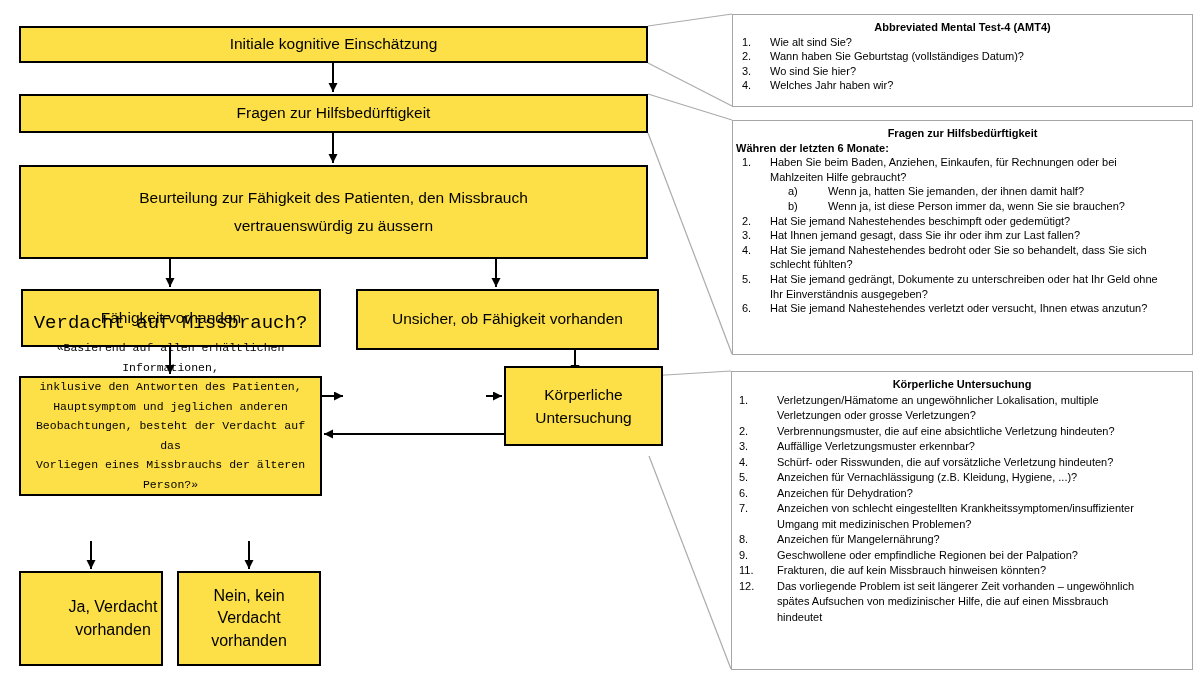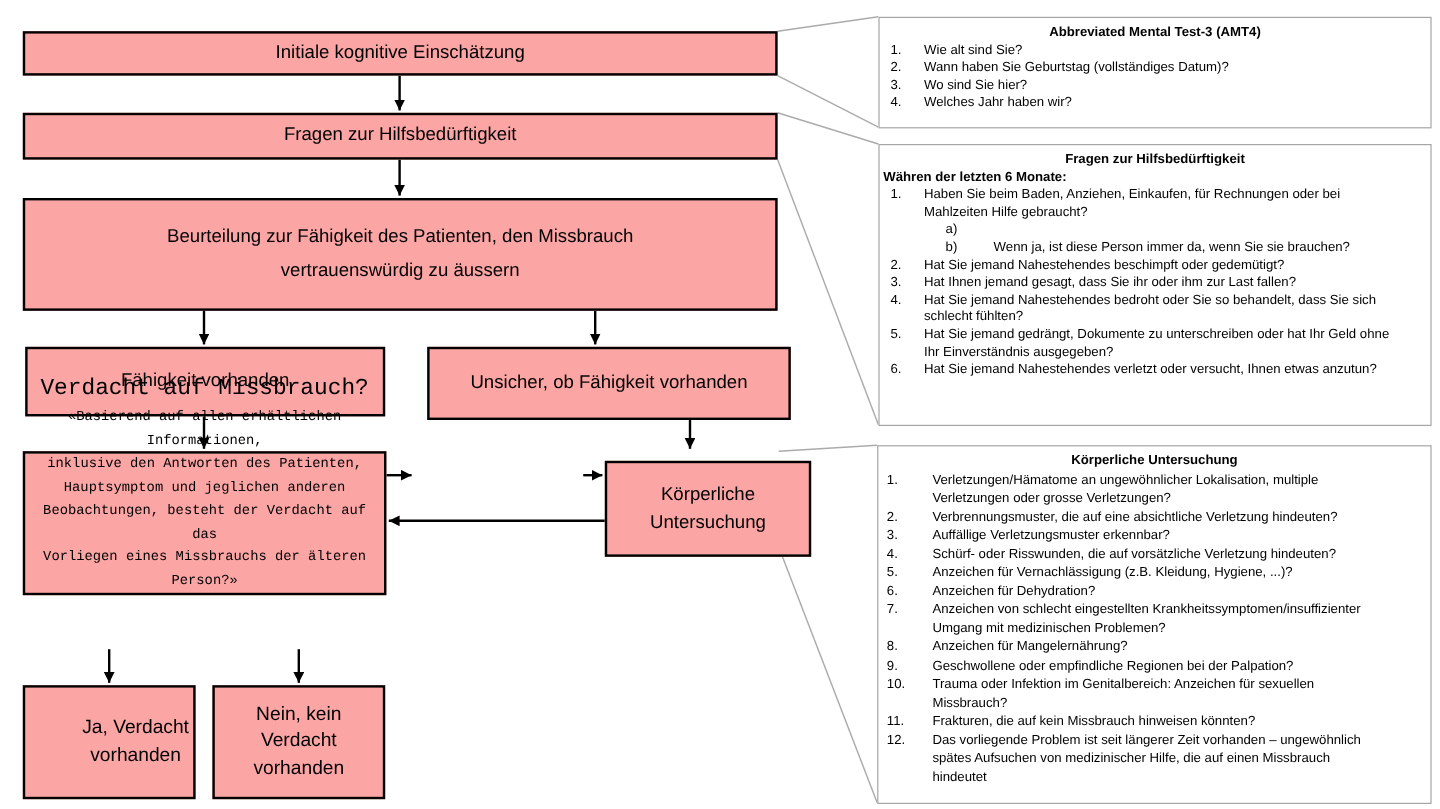--- a/index.html
+++ b/index.html
@@ -1,32 +1,32 @@
 <!DOCTYPE html>
 <html><head>
 <meta charset="utf-8">
 <style>
   html,body{margin:0;padding:0;background:#ffffff;}
   .stage{position:relative;width:1200px;height:674px;background:#ffffff;overflow:hidden;
          font-family:"Liberation Sans",sans-serif;color:#000;}
   svg.connectors{position:absolute;left:0;top:0;width:1200px;height:674px;}
 
   
-  .node{position:absolute;box-sizing:border-box;border:2.5px solid #000;background:#fca5a5;
+  .node{position:absolute;box-sizing:border-box;border:2.5px solid #000;background:#fde047;
         display:flex;align-items:center;justify-content:center;text-align:center;
         font-size:15.5px;line-height:1.45;white-space:pre-line;}
   .n-initial{left:19px;top:26px;width:629px;height:37px;}
   .n-fragen{left:19px;top:94px;width:629px;height:39px;}
   .n-beurteilung{left:19px;top:165px;width:629px;height:94px;line-height:1.8;}
   .n-faehig{left:21px;top:289px;width:300px;height:58px;}
   .n-unsicherob{left:356px;top:289px;width:303px;height:61px;}
   .n-verdacht{left:19px;top:376px;width:303px;height:120px;flex-direction:column;
               justify-content:flex-end;padding-top:14px;font-family:Liberation Mono, monospace;}
   .n-unsicher{left:345px;top:376px;width:141px;height:39px;}
-  .n-koerper{left:504px;top:384px;width:172px;height:80px;line-height:1.5;}
+  .n-koerper{left:504px;top:366px;width:159px;height:80px;line-height:1.5;}
   .n-ja{left:19px;top:571px;width:144px;height:95px;font-size:16px;line-height:1.38;padding-left:44px;}
   .n-nein{left:177px;top:571px;width:144px;height:95px;font-size:16px;line-height:1.38;}
   .vtitle{font-size:19px;line-height:1.15;}
   .vsub{font-size:11.5px;line-height:19.5px;margin-top:3px;padding:0 4px;}
 
   
   .panel{position:absolute;box-sizing:border-box;border:1px solid #a6a6a6;background:#fff;
          font-size:11px;line-height:14.6px;padding-top:5px;}
   .p1{left:732px;top:14px;width:461px;height:93px;}
   .p2{left:732px;top:120px;width:461px;height:235px;}
@@ -94,21 +94,21 @@
 
   <div class="node n-koerper">Körperliche
 Untersuchung</div>
   <div class="node n-ja">Ja, Verdacht
 vorhanden</div>
   <div class="node n-nein">Nein, kein
 Verdacht
 vorhanden</div>
 
   <div class="panel p1">
-    <div class="ptitle">Abbreviated Mental Test-3 (AMT4)</div>
+    <div class="ptitle">Abbreviated Mental Test-4 (AMT4)</div>
     <div class="row">
         <span class="num">1.</span>
         <span class="txt">Wie alt sind Sie?</span>
       </div>
     <div class="row">
         <span class="num">2.</span>
         <span class="txt">Wann haben Sie Geburtstag (vollständiges Datum)?</span>
       </div>
     <div class="row">
         <span class="num">3.</span>
@@ -122,20 +122,21 @@
 
   <div class="panel p2">
     <div class="ptitle">Fragen zur Hilfsbedürftigkeit</div>
     <div class="psub">Währen der letzten 6 Monate:</div>
     <div class="row">
         <span class="num">1.</span>
         <span class="txt">Haben Sie beim Baden, Anziehen, Einkaufen, für Rechnungen oder bei Mahlzeiten Hilfe gebraucht?</span>
       </div>
     <div class="row sub">
         <span class="num">a)</span>
+        <span class="txt">Wenn ja, hatten Sie jemanden, der ihnen damit half?</span>
       </div>
     <div class="row sub">
         <span class="num">b)</span>
         <span class="txt">Wenn ja, ist diese Person immer da, wenn Sie sie brauchen?</span>
       </div>
     <div class="row">
         <span class="num">2.</span>
         <span class="txt">Hat Sie jemand Nahestehendes beschimpft oder gedemütigt?</span>
       </div>
     <div class="row">
@@ -188,24 +189,20 @@
       </div>
     <div class="row">
         <span class="num">8.</span>
         <span class="txt">Anzeichen für Mangelernährung?</span>
       </div>
     <div class="row">
         <span class="num">9.</span>
         <span class="txt">Geschwollene oder empfindliche Regionen bei der Palpation?</span>
       </div>
     <div class="row">
-        <span class="num">10.</span>
-        <span class="txt">Trauma oder Infektion im Genitalbereich: Anzeichen für sexuellen Missbrauch?</span>
-      </div>
-    <div class="row">
         <span class="num">11.</span>
         <span class="txt">Frakturen, die auf kein Missbrauch hinweisen könnten?</span>
       </div>
     <div class="row">
         <span class="num">12.</span>
         <span class="txt">Das vorliegende Problem ist seit längerer Zeit vorhanden – ungewöhnlich spätes Aufsuchen von medizinischer Hilfe, die auf einen Missbrauch hindeutet</span>
       </div>
   </div>
 
 </div>

